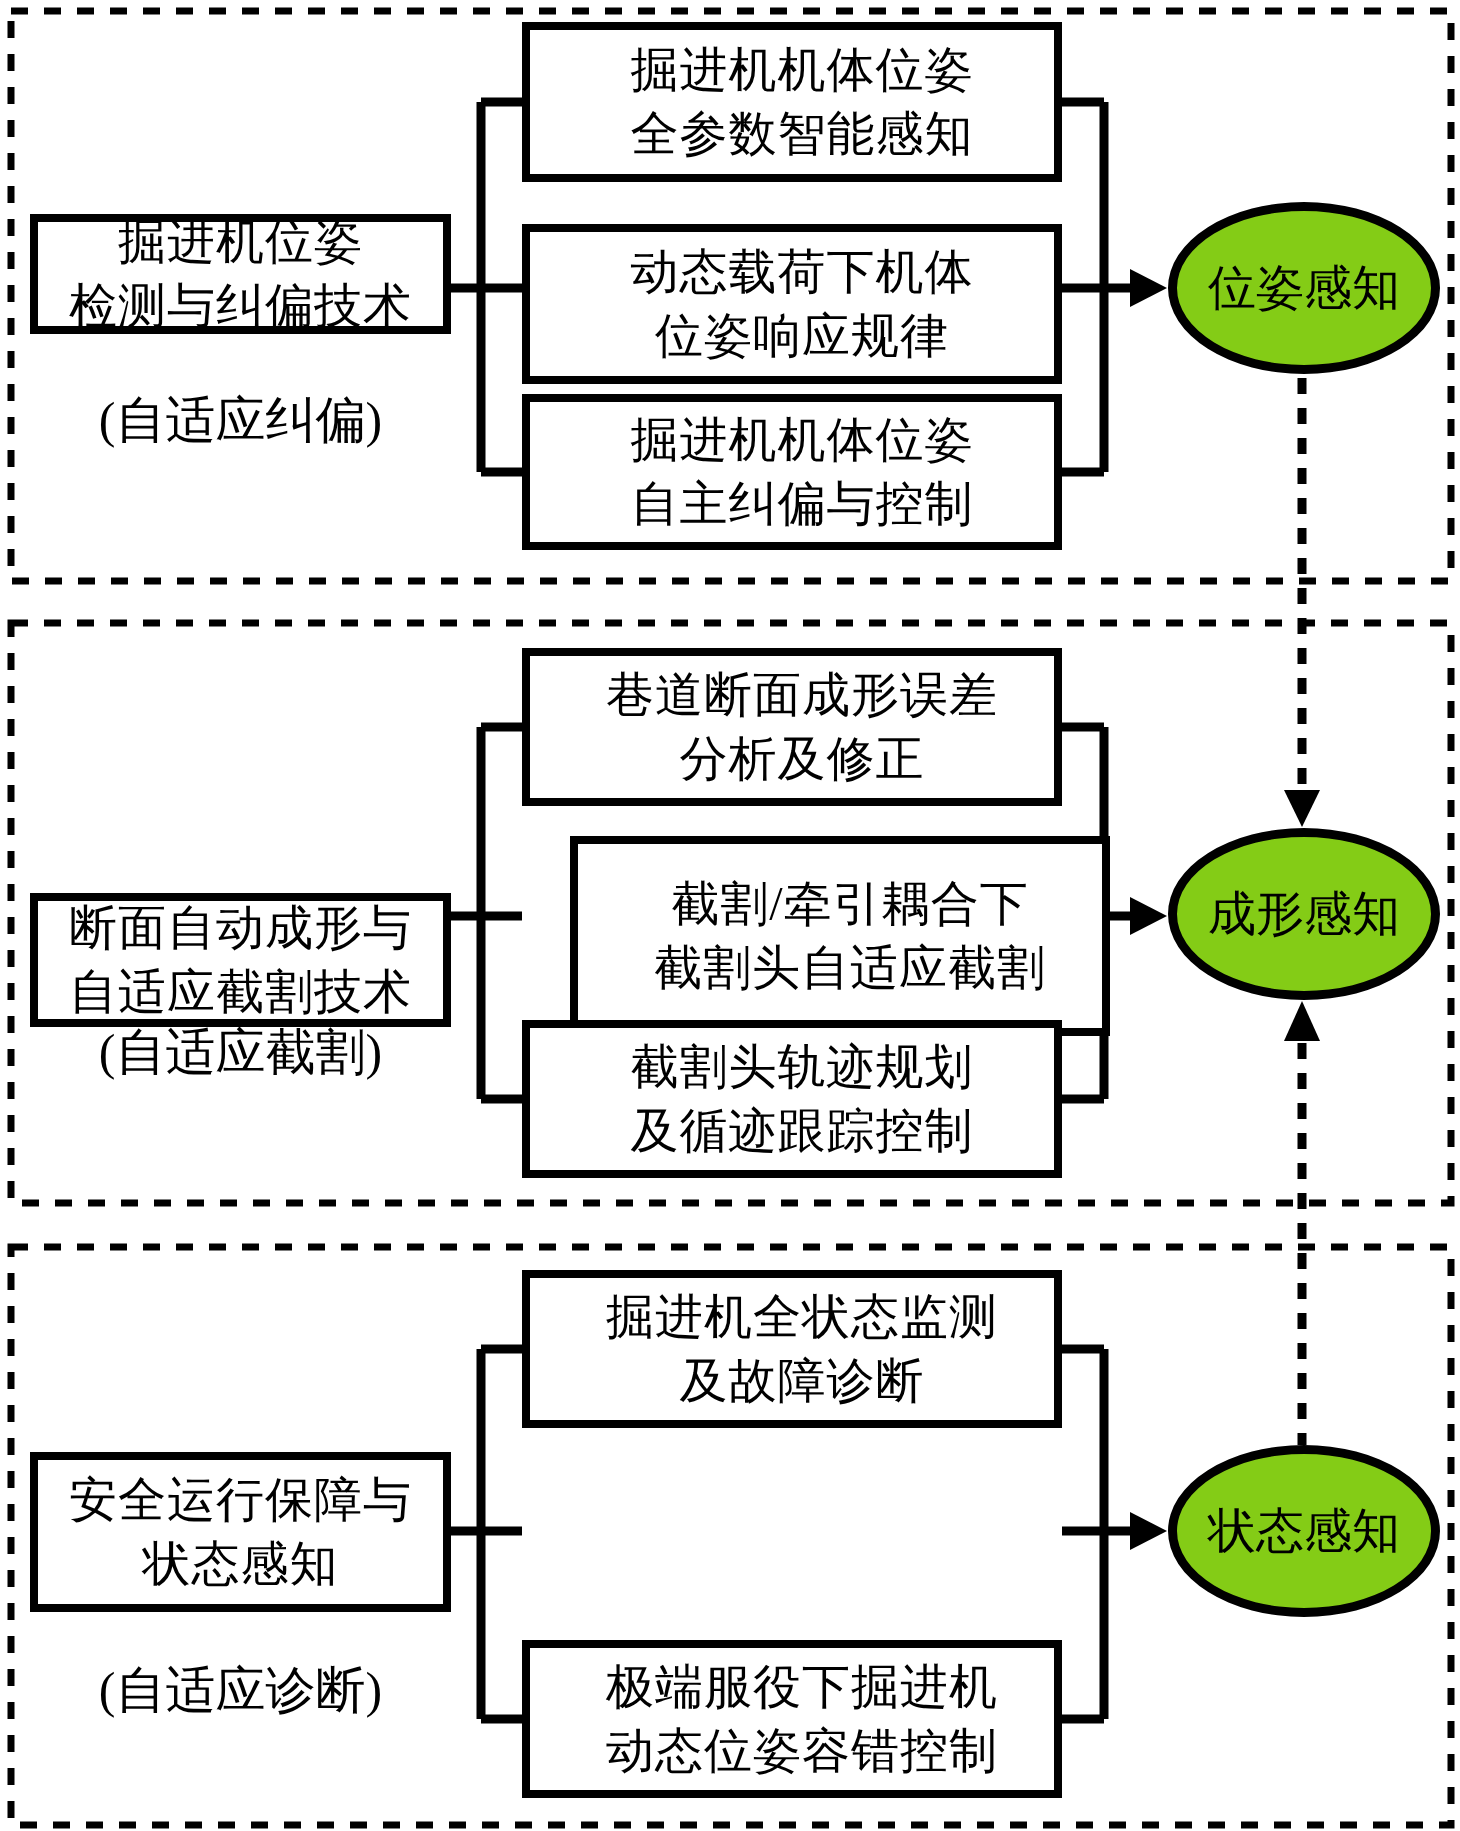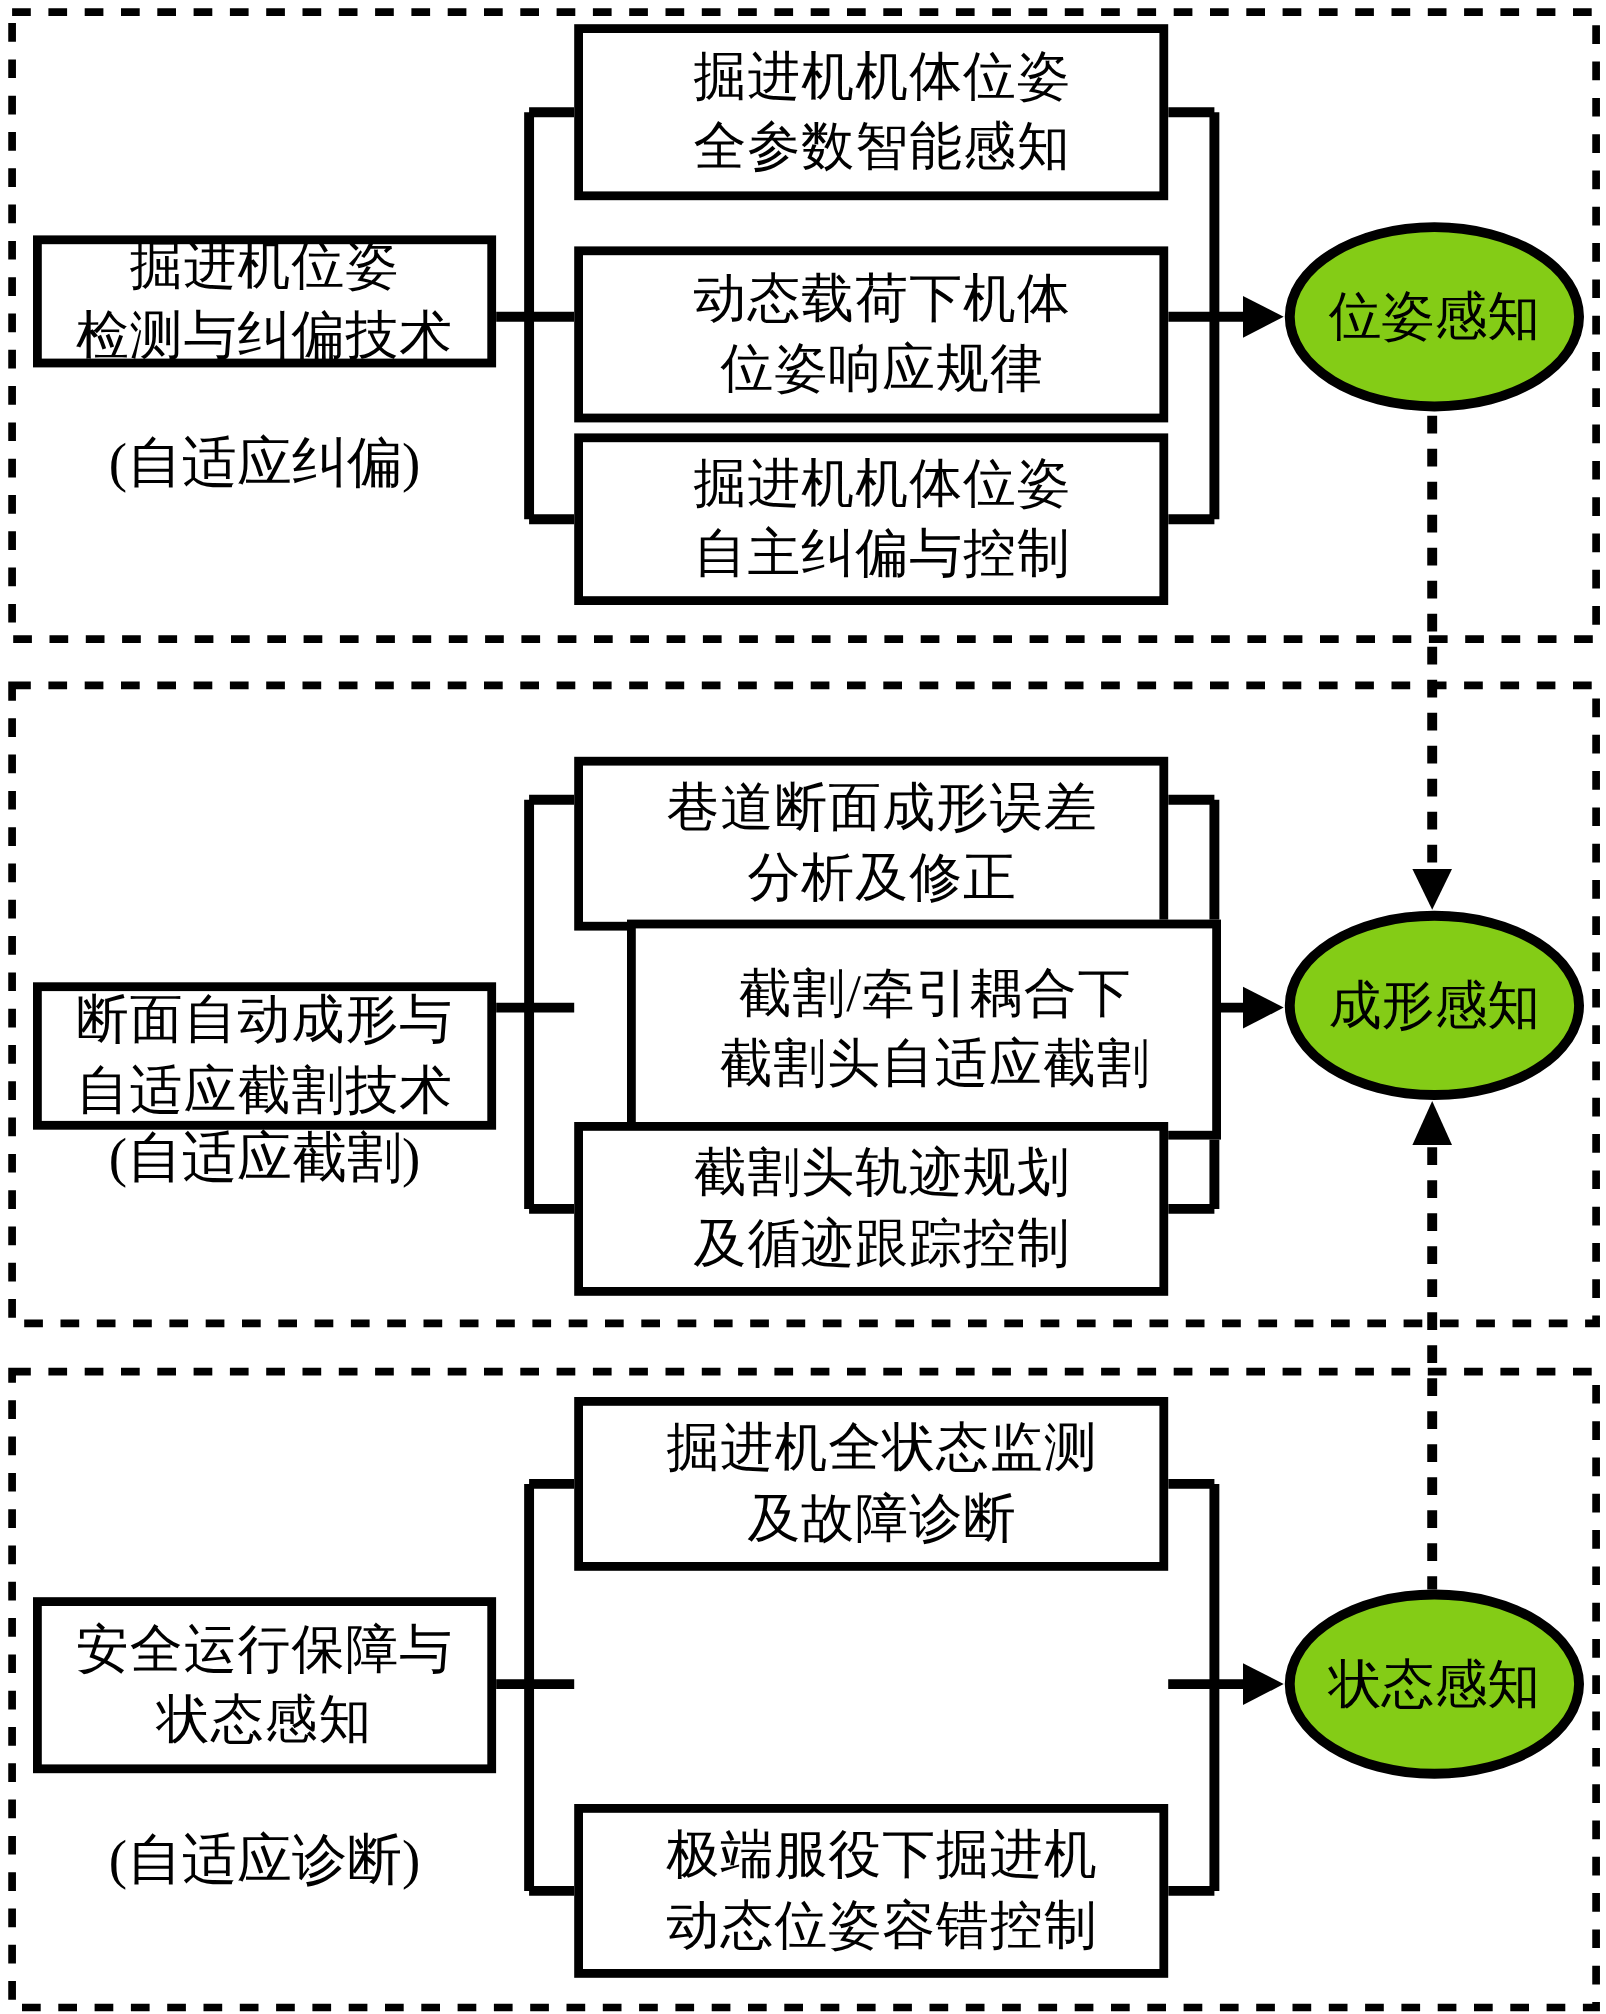--- a/index.html
+++ b/index.html
@@ -93,21 +93,21 @@
   </div>
 
   <div class="ellipse" style="top:202px;">位姿感知</div>
 
   <div class="box left-box" style="top:862px;height:134px;margin-top:31px;">
     <span>断面自动成形与</span>
     <span>自适应截割技术</span>
   </div>
   <div class="side-label" style="top:1020px;">(自适应截割)</div>
 
-  <div class="box mid-box" style="top:648px;height:158px;margin-top:40px;">
+  <div class="box mid-box" style="top:648px;height:158px;">
     <span>巷道断面成形误差</span>
     <span>分析及修正</span>
   </div>
   <div class="box mid-box" style="top:836px;height:200px;margin-left:48px;">
     <span>截割/牵引耦合下</span>
     <span>截割头自适应截割</span>
   </div>
   <div class="box mid-box" style="top:1020px;height:158px;">
     <span>截割头轨迹规划</span>
     <span>及循迹跟踪控制</span>

